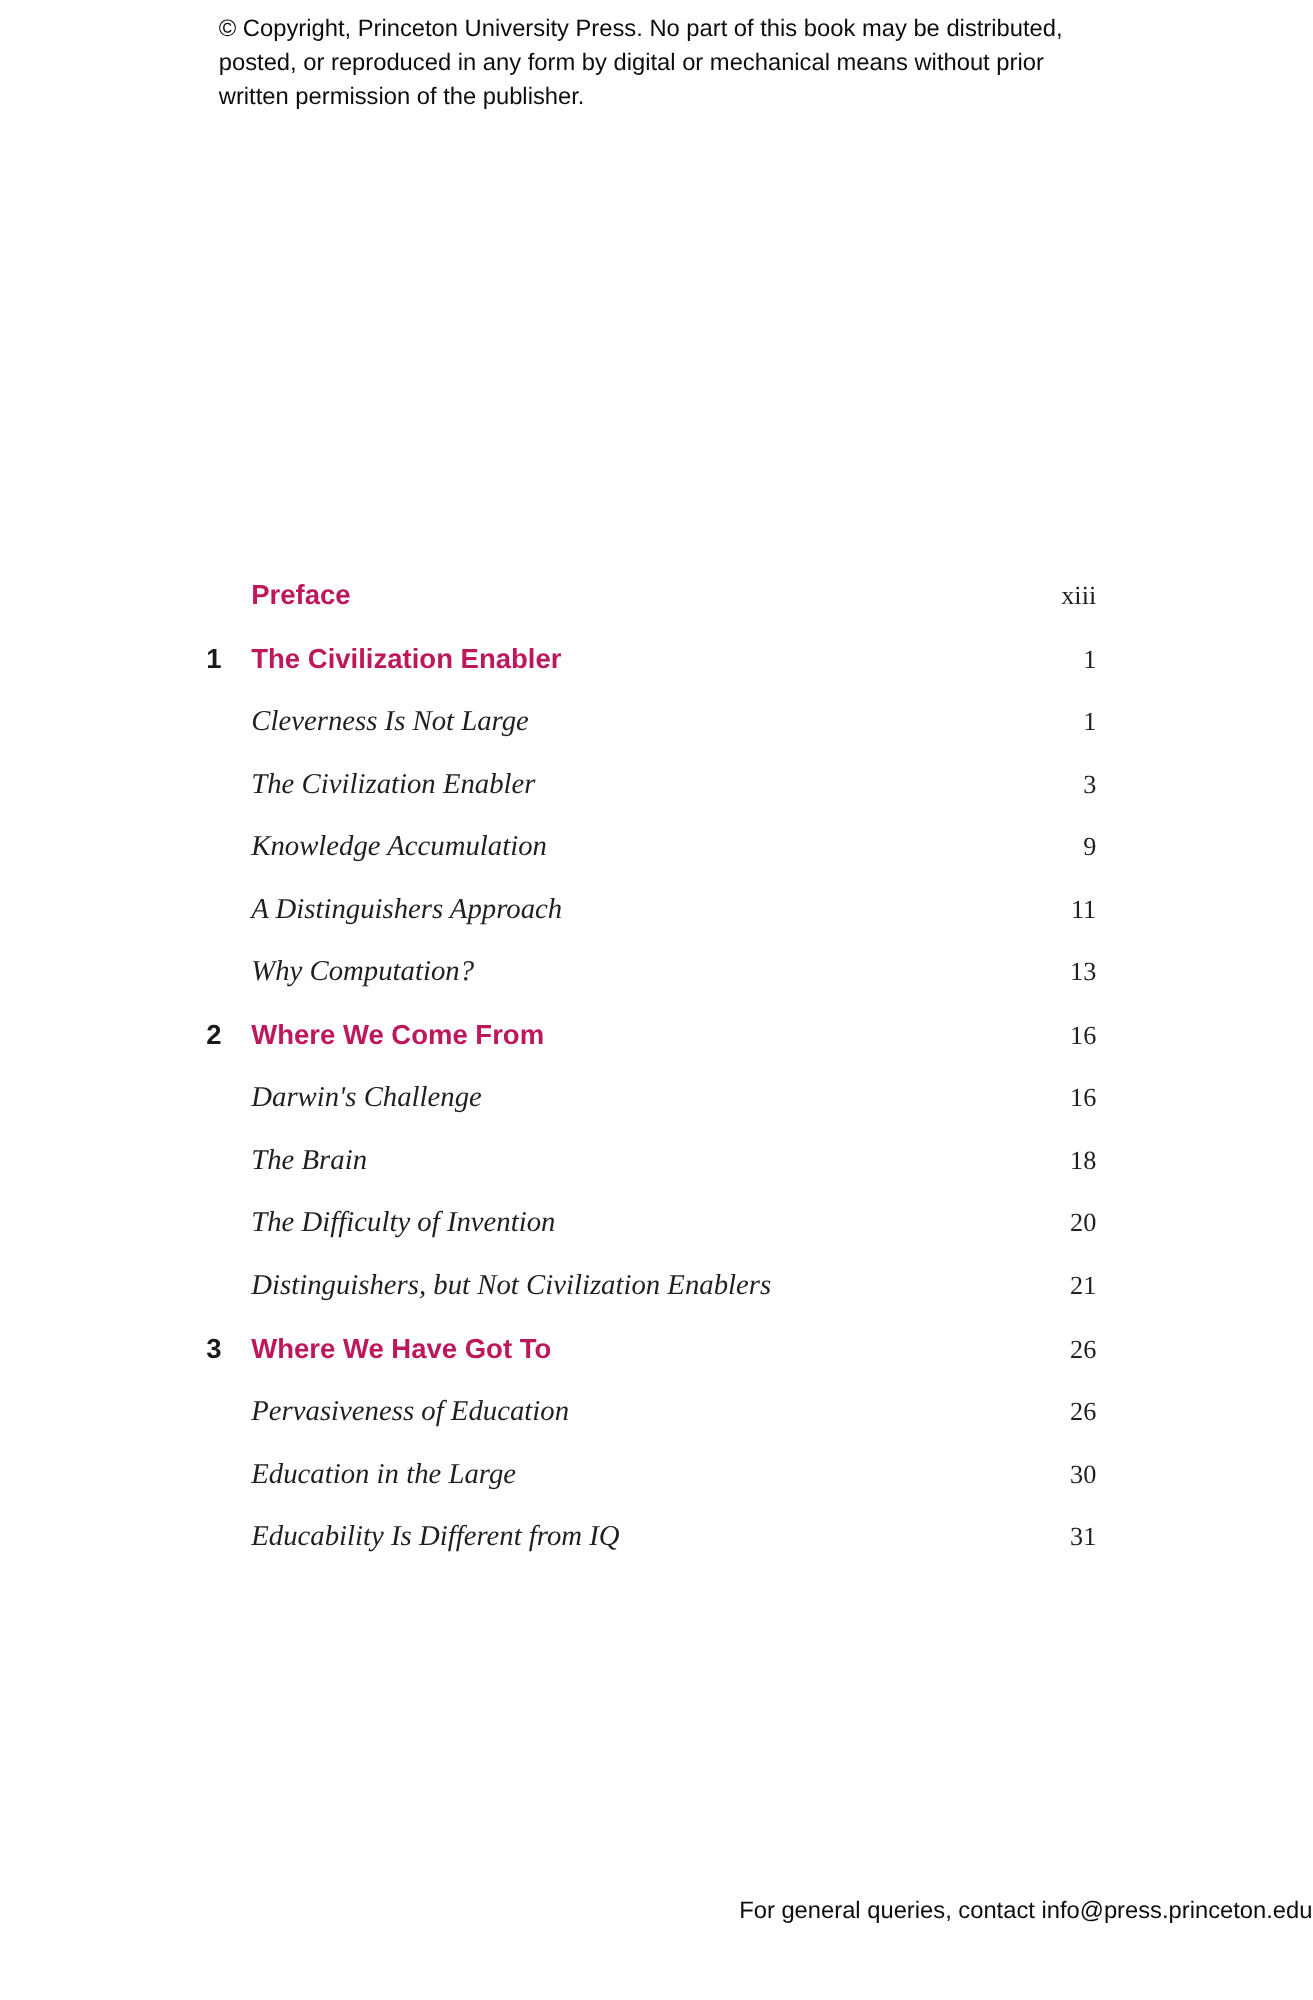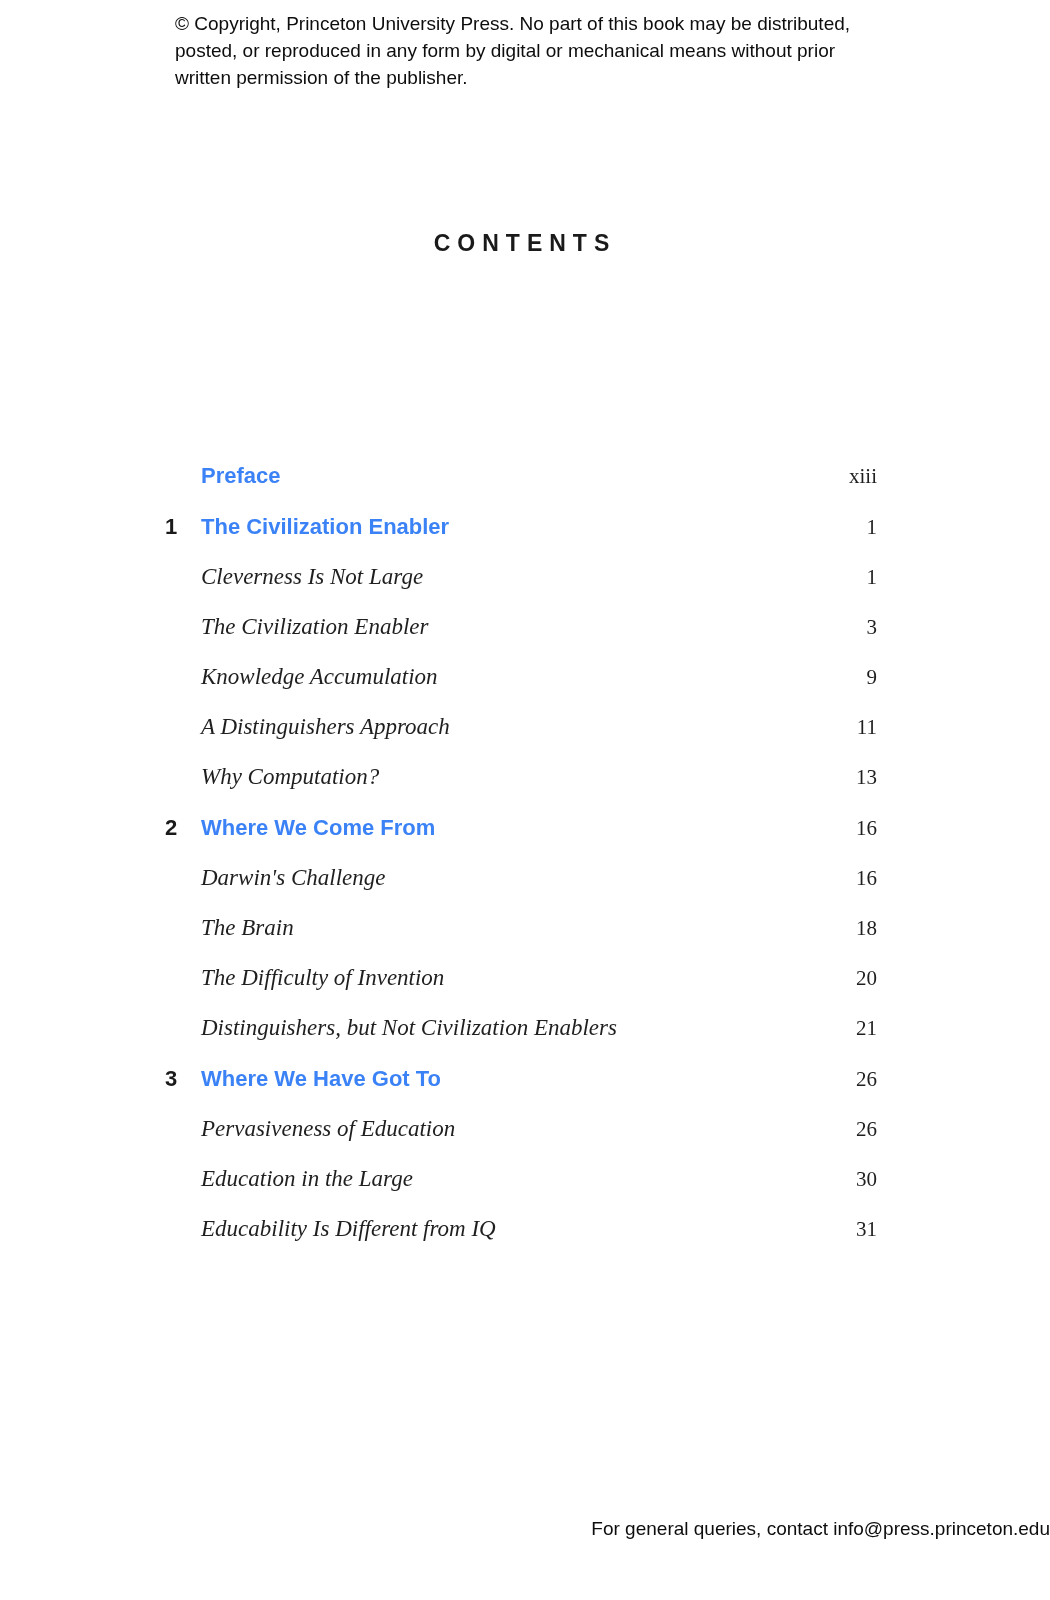--- a/index.html
+++ b/index.html
@@ -64,21 +64,21 @@
     color: #1a1a1a;
   }
   .entry-title {
     flex: 1 1 auto;
     padding-right: 12px;
   }
   .heading-title {
     font-family: "Liberation Sans", sans-serif;
     font-weight: 700;
     font-size: 22px;
-    color: #3b82f6;
+    color: #be185d;
   }
   .section-title {
     font-family: "Liberation Serif", serif;
     font-style: italic;
     font-size: 23px;
     color: #1f1f1f;
   }
   .page-num {
     flex: 0 0 46px;
     text-align: right;
@@ -101,21 +101,20 @@
     color: #0d0d0d;
   }
 </style>
 </head>
 <body>
 
 <div class="page">
 
   <div class="copyright">© Copyright, Princeton University Press. No part of this book may be distributed, posted, or reproduced in any form by digital or mechanical means without prior written permission of the publisher.</div>
 
-  <div class="contents-title">CONTENTS</div>
 
   <div class="toc">
 
     <div class="row">
       <span class="num"></span>
       <span class="entry-title heading-title">Preface</span>
       <span class="page-num">xiii</span>
     </div>
 
     <div class="row chapter-heading">

